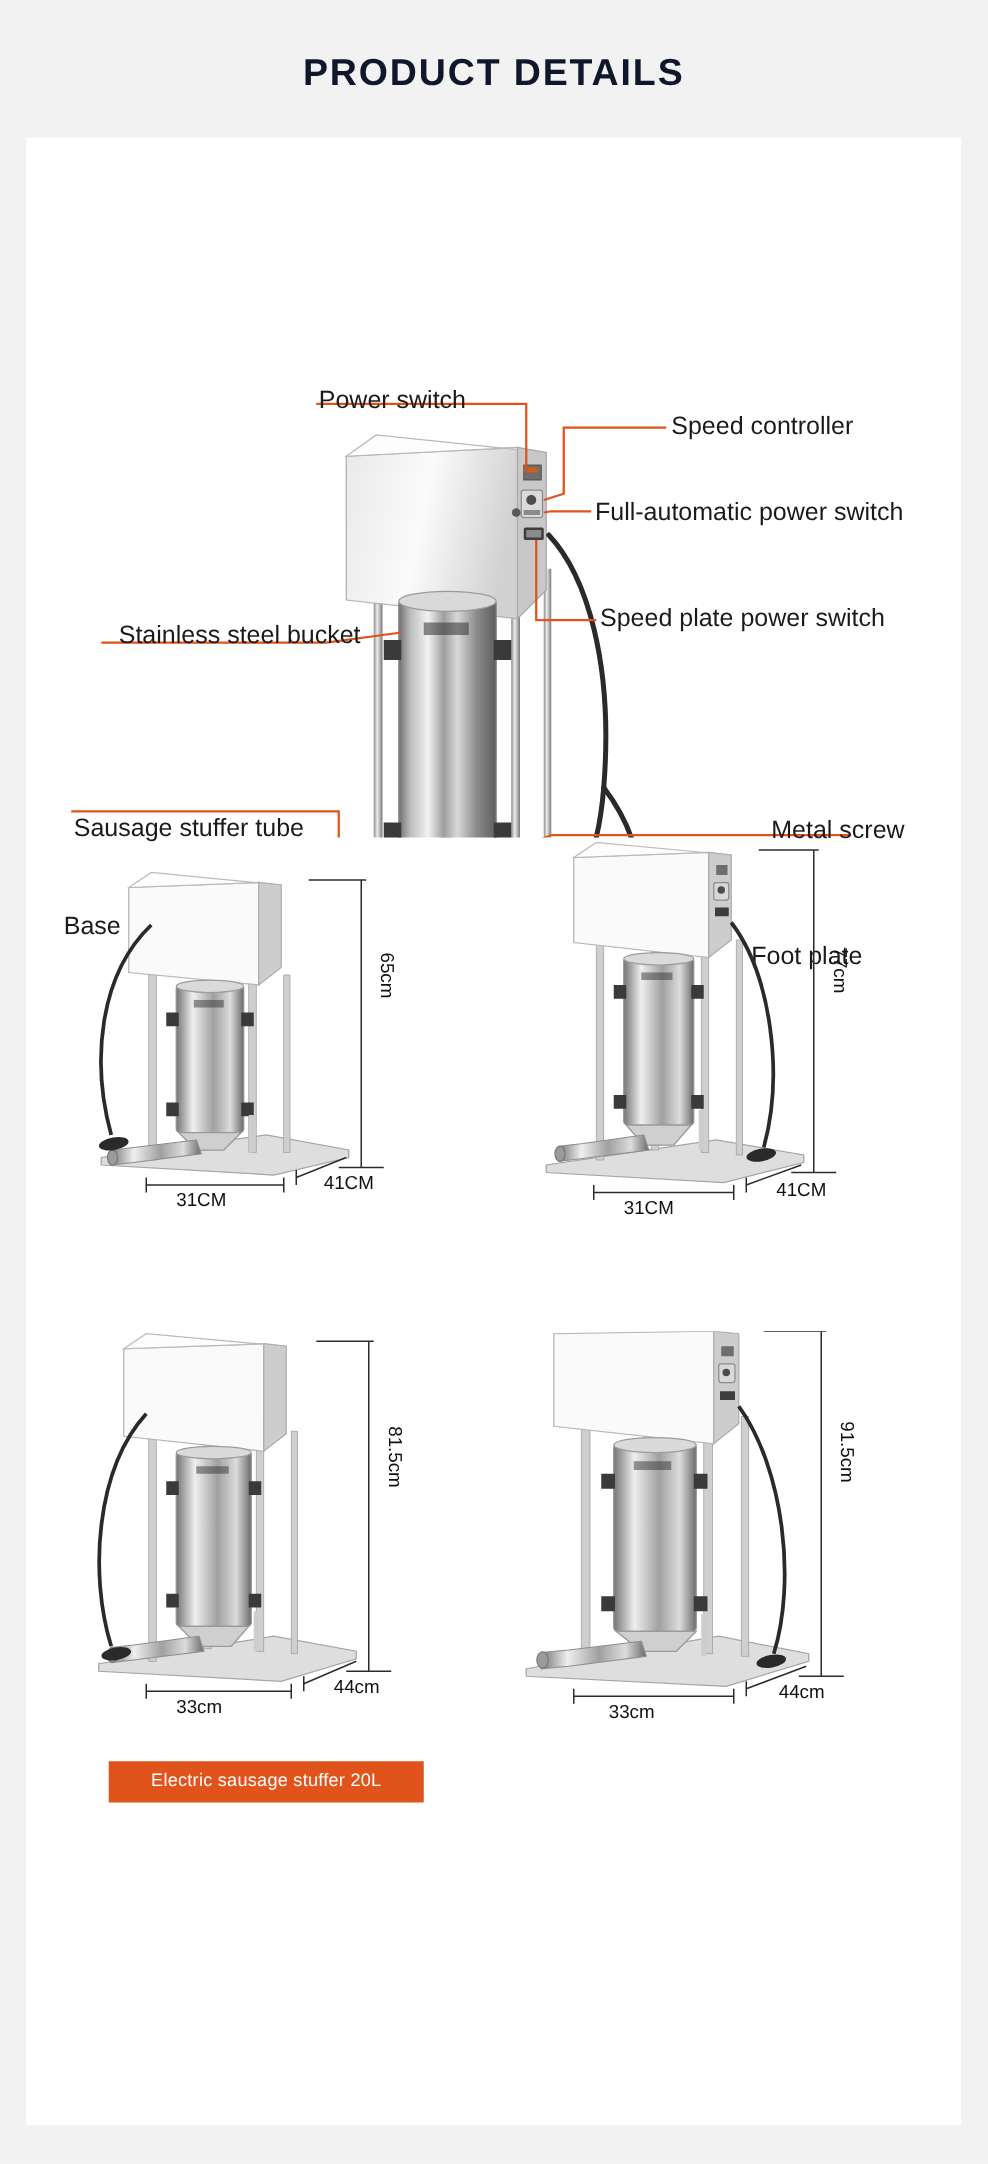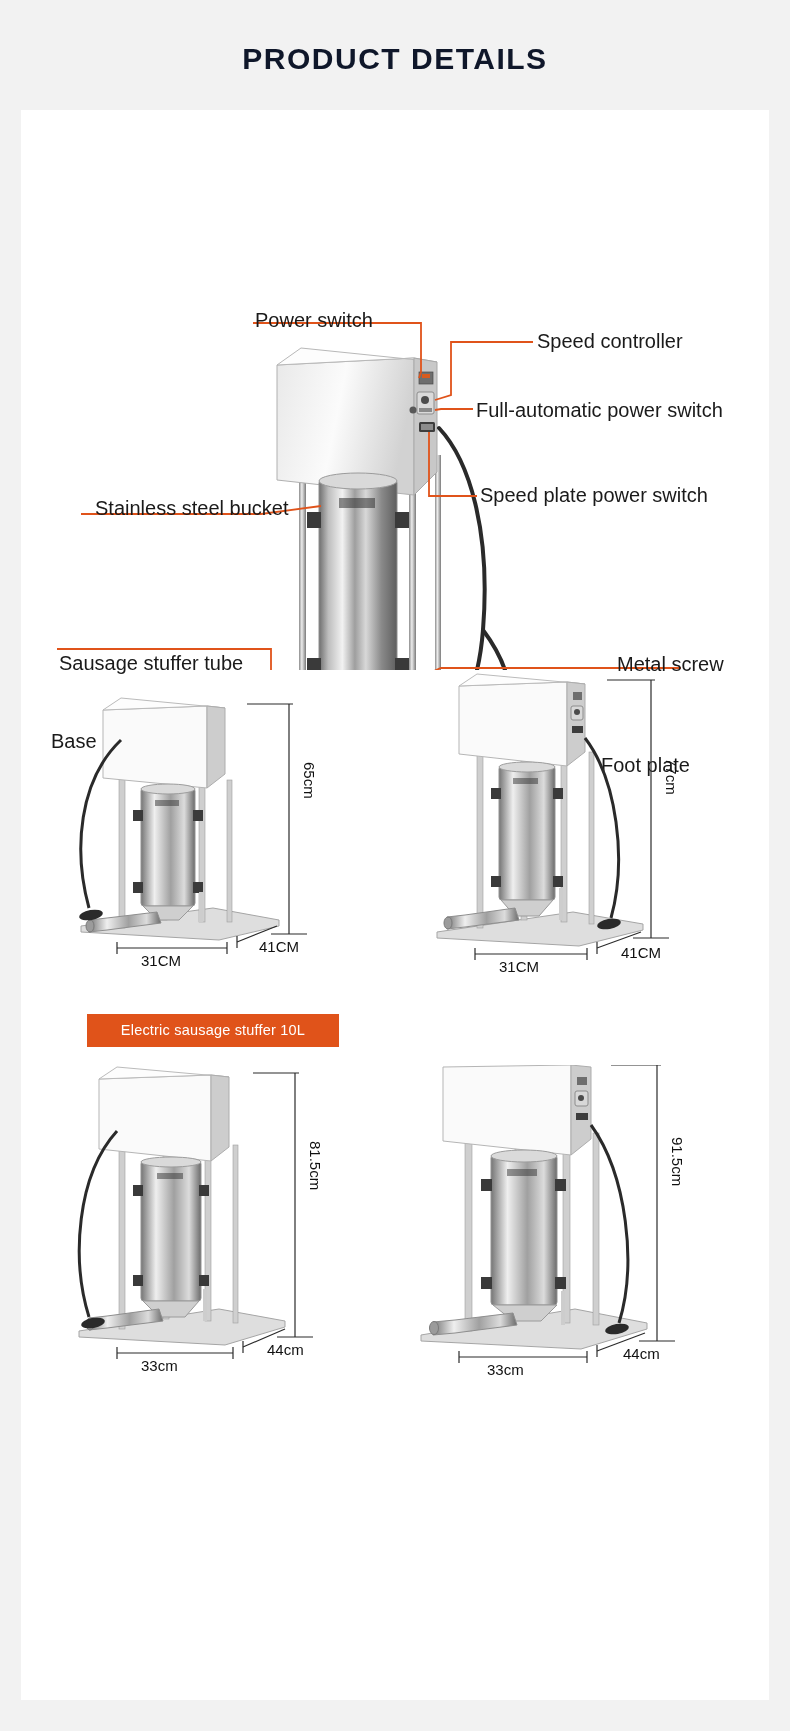--- a/index.html
+++ b/index.html
@@ -252,21 +252,20 @@
               <path d="M86,272 L86,284"></path>
               <path d="M196,272 L196,284"></path>
               <path d="M206,272 L246,256"></path>
               <path d="M206,266 L206,278"></path>
             </g>
           </svg>
           <div class="dimlabel vert" style="left:270px; top:92px;">65cm</div>
           <div class="dimlabel" style="left:110px; top:282px;">31CM</div>
           <div class="dimlabel" style="left:228px; top:268px;">41CM</div>
         </div>
-        <div class="tag">Electric sausage stuffer 10L</div>
       </div>
 
       <div class="cell">
         <div class="thumb">
           <svg class="art" width="364" height="330" viewBox="0 0 364 330">
             <polygon points="42,268 42,262 178,242 248,254 248,260 184,276" fill="#dedede" stroke="#a5a5a5"></polygon>
             <rect x="82" y="70" width="6" height="188" fill="#cfcfcf" stroke="#9f9f9f" stroke-width="0.6"></rect>
             <rect x="126" y="62" width="6" height="188" fill="#cfcfcf" stroke="#9f9f9f" stroke-width="0.6"></rect>
             <rect x="166" y="70" width="6" height="182" fill="#cfcfcf" stroke="#9f9f9f" stroke-width="0.6"></rect>
             <rect x="194" y="82" width="5" height="172" fill="#cfcfcf" stroke="#9f9f9f" stroke-width="0.6"></rect>
@@ -339,20 +338,21 @@
               <path d="M86,282 L86,294"></path>
               <path d="M202,282 L202,294"></path>
               <path d="M212,282 L254,264"></path>
               <path d="M212,276 L212,288"></path>
             </g>
           </svg>
           <div class="dimlabel vert" style="left:276px; top:76px;">81.5cm</div>
           <div class="dimlabel" style="left:110px; top:292px;">33cm</div>
           <div class="dimlabel" style="left:236px; top:276px;">44cm</div>
         </div>
+        <div class="tag">Electric sausage stuffer 20L</div>
       </div>
 
       <div class="cell">
         <div class="thumb">
           <svg class="art" width="364" height="330" viewBox="0 0 364 330">
             <polygon points="26,276 26,270 180,244 252,258 252,264 186,284" fill="#dedede" stroke="#a5a5a5"></polygon>
             <rect x="70" y="56" width="7" height="210" fill="#cfcfcf" stroke="#9f9f9f" stroke-width="0.6"></rect>
             <rect x="120" y="44" width="7" height="210" fill="#cfcfcf" stroke="#9f9f9f" stroke-width="0.6"></rect>
             <rect x="168" y="56" width="7" height="202" fill="#cfcfcf" stroke="#9f9f9f" stroke-width="0.6"></rect>
             <rect x="198" y="68" width="6" height="192" fill="#cfcfcf" stroke="#9f9f9f" stroke-width="0.6"></rect>

